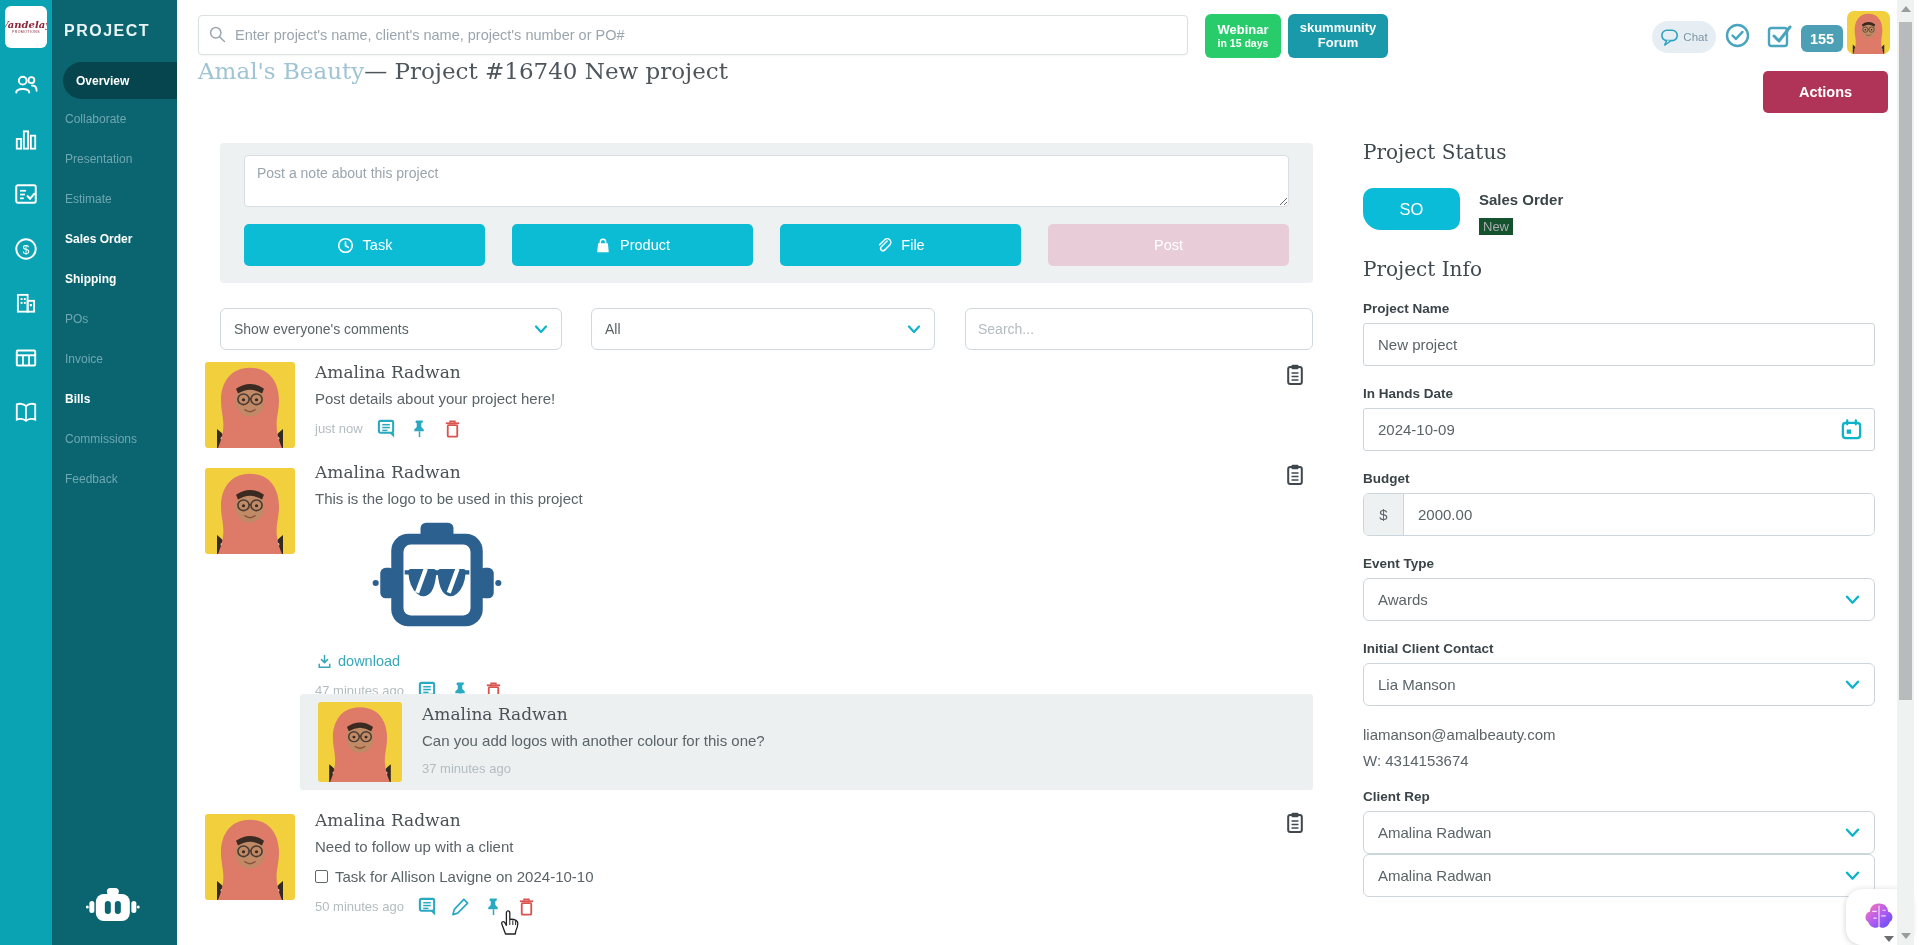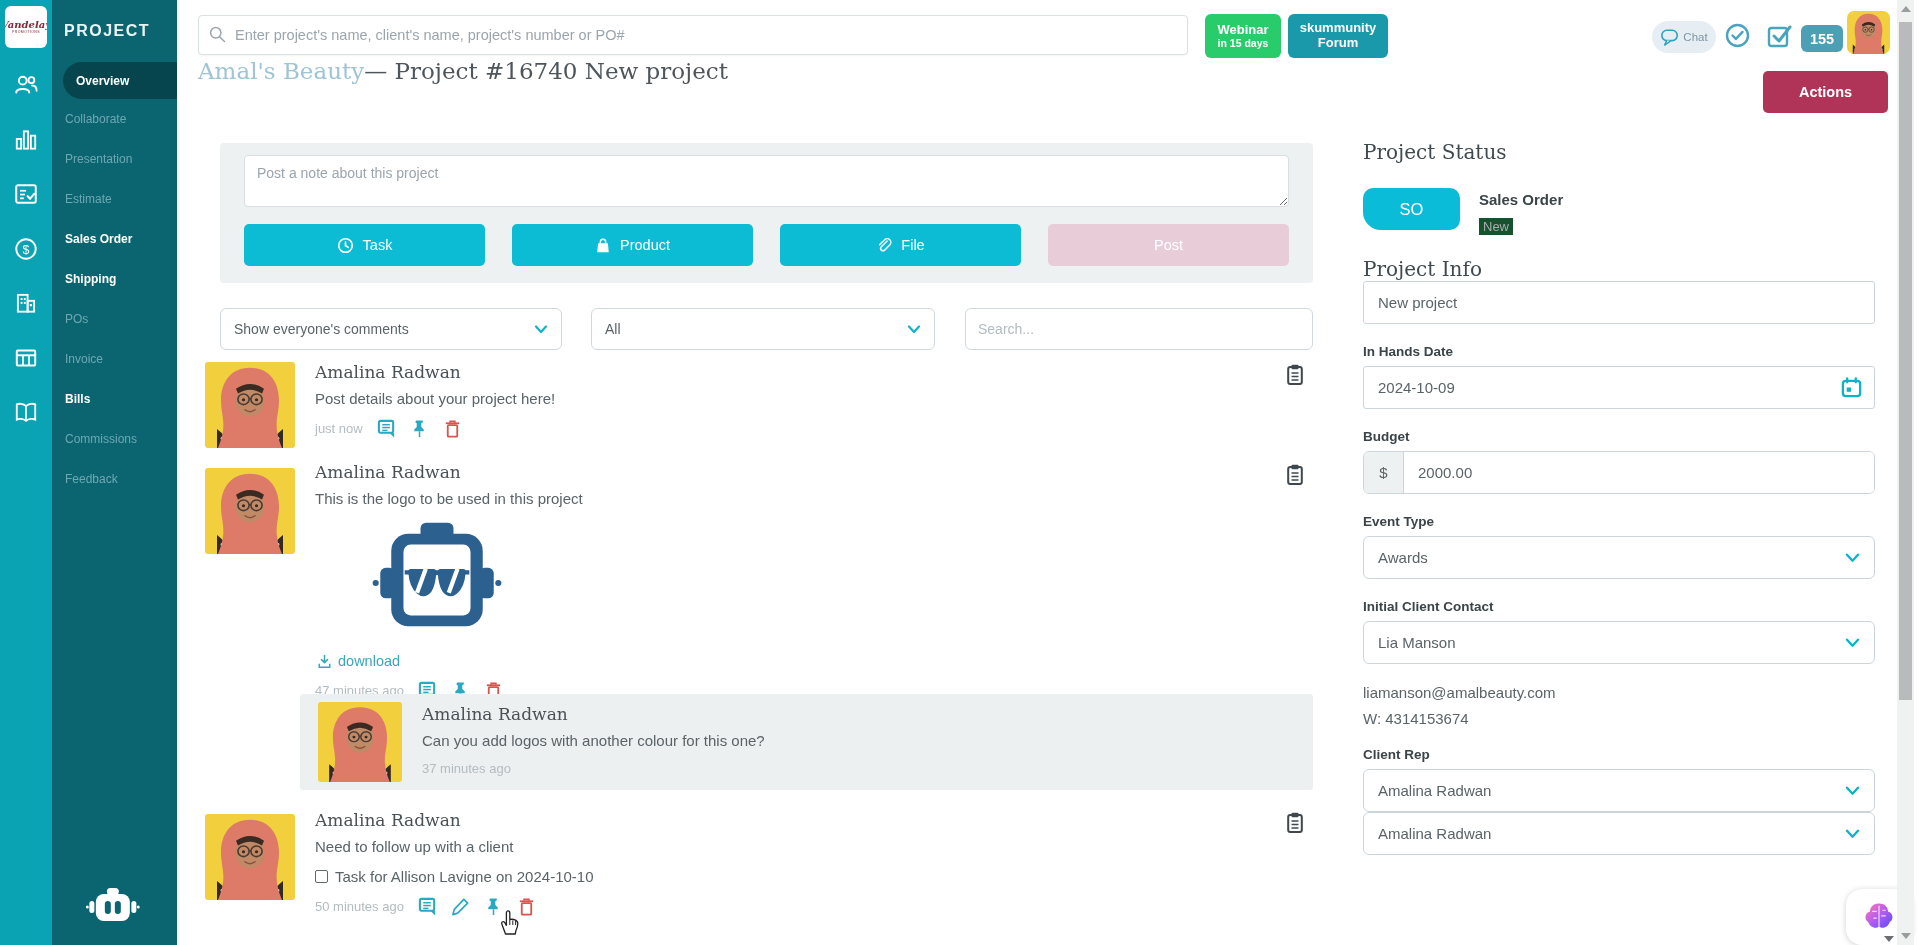--- a/index.html
+++ b/index.html
@@ -573,20 +573,21 @@
     <h2 class="ph-status">Project Status</h2>
     <div class="status-row">
       <div class="so-badge">SO</div>
       <div>
         <div class="status-name">Sales Order</div>
         <span class="status-stage">New</span>
       </div>
     </div>
     <h2 class="ph-info">Project Info</h2>
 
+    <div class="fld-label">Project Name</div>
     <div class="fld-input">
       <input value="New project" style="">
     </div>
 
     <div class="fld-label">In Hands Date</div>
     <div class="fld-input">
       <input value="2024-10-09" style="">
       <svg class="cal" viewBox="0 0 24 24">
           <rect x="3" y="5" width="18" height="16" rx="3" fill="none" stroke="#0fb3c9" stroke-width="2.4"></rect>
           <line x1="7.5" y1="2.5" x2="7.5" y2="6.5" stroke="#0fb3c9" stroke-width="2.4" stroke-linecap="round"></line>

